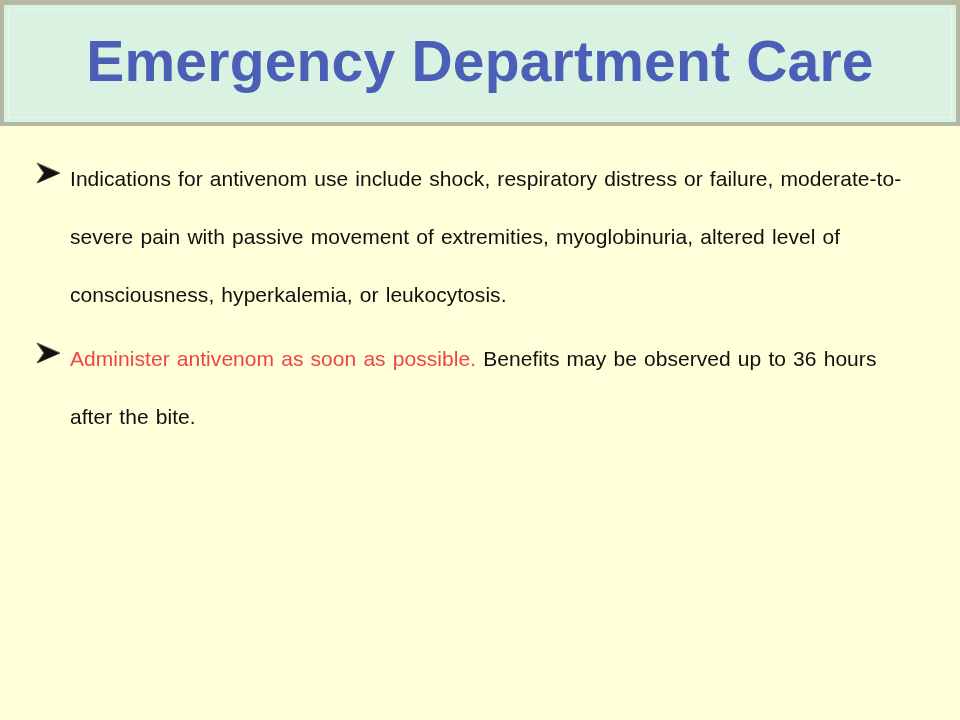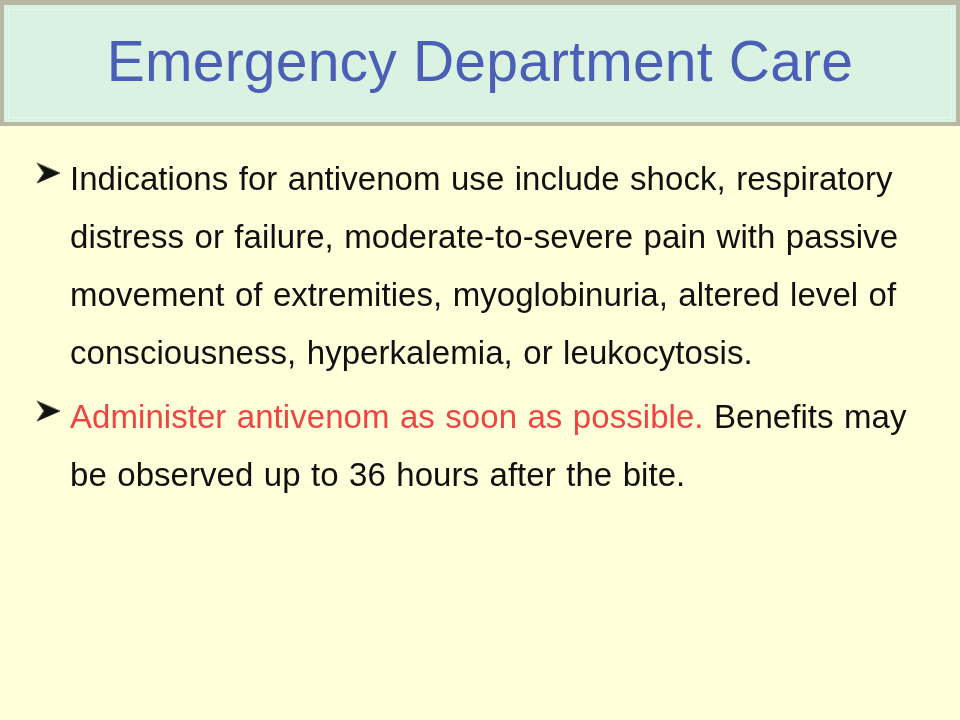--- a/index.html
+++ b/index.html
@@ -46,21 +46,21 @@
     bottom: 4px;
     border: 1px solid #e8f6ec;
     box-sizing: border-box;
     pointer-events: none;
   }
 
   #slide-title {
     position: relative;
     font-size: 57px;
     line-height: 1.05;
-    font-weight: 400;
+    font-weight: 700;
     color: #4a5fb5;
     letter-spacing: 0.2px;
     white-space: nowrap;
     text-align: center;
     margin: 0;
     padding: 0 0 4px 0;
   }
 
   
   #body {
@@ -95,21 +95,21 @@
     color: #111111;
     text-align: left;
   }
   .bullet-marker svg {
     position: absolute;
     left: 0;
     top: 12px;
   }
 
   .bullet-text {
-    font-size: 33px;
+    font-size: 21px;
     line-height: 58px;
     color: #101010;
     letter-spacing: 0.05px;
     word-spacing: 1.2px;
     margin: 0;
     text-align: left;
   }
   .hl-blue {
     color: #ef4444;
   }

